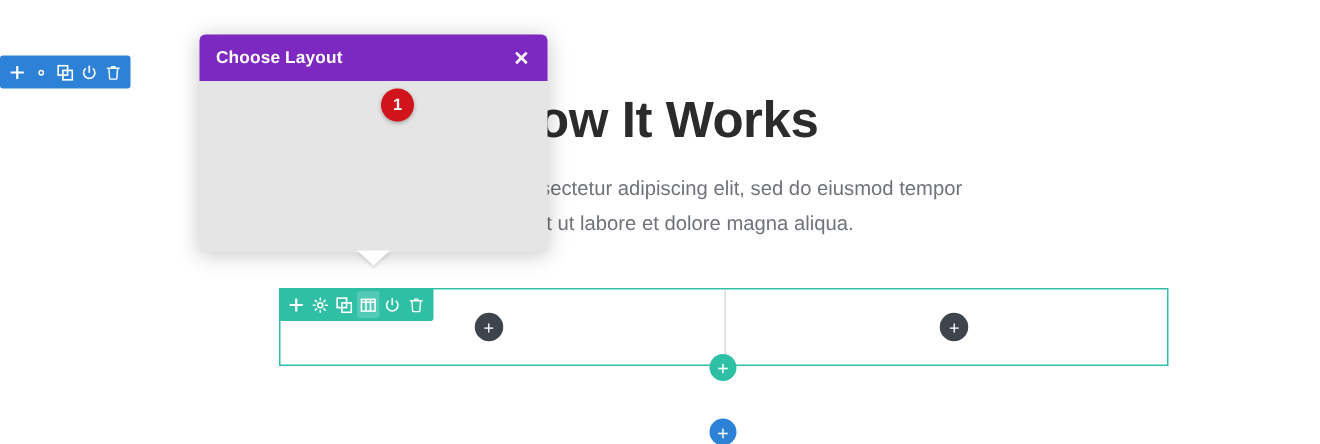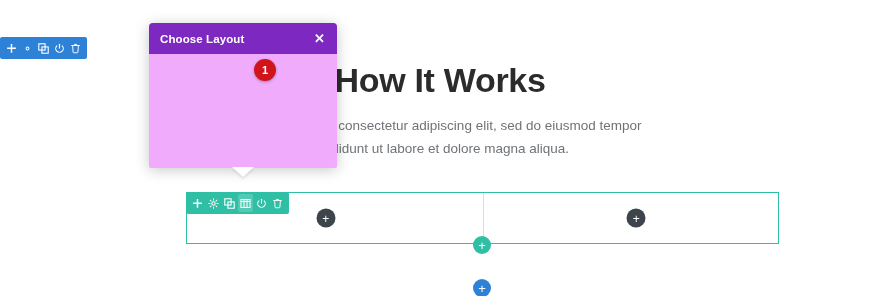--- a/index.html
+++ b/index.html
@@ -65,24 +65,23 @@
     position: absolute; width: 18px; height: 18px; border-radius: 50%;
     display: flex; align-items: center; justify-content: center;
     color: #fff; font-size: 13px; line-height: 1; cursor: pointer;
     transform: translate(-50%, -50%);
   }
   .add-row    { left: 482px; top: 245px; background: #2ebfa5; }
   .add-section{ left: 482px; top: 288px; background: #2d82d8; }
 
   
   .modal {
-    position: absolute; left: 133px; top: 23px; width: 188px;
-    background: #f0abfc; border-radius: 4px 4px 2px 2px;
+    position: absolute; left: 133px; top: 23px; width: 232px;
+    background: #e5e5e5; border-radius: 4px 4px 2px 2px;
     box-shadow: 0 2px 14px rgba(0,0,0,0.22);
-    margin-left: 16px;
   }
   .modal-head {
     background: #7d28c0; color: #fff;
     height: 31px; border-radius: 4px 4px 0 0;
     display: flex; align-items: center; justify-content: space-between;
     padding: 0 11px;
   }
   .modal-title { font-size: 11.5px; font-weight: bold; letter-spacing: .1px; }
   .modal-close {
     font-size: 13px; line-height: 1; cursor: pointer; opacity: .95;

